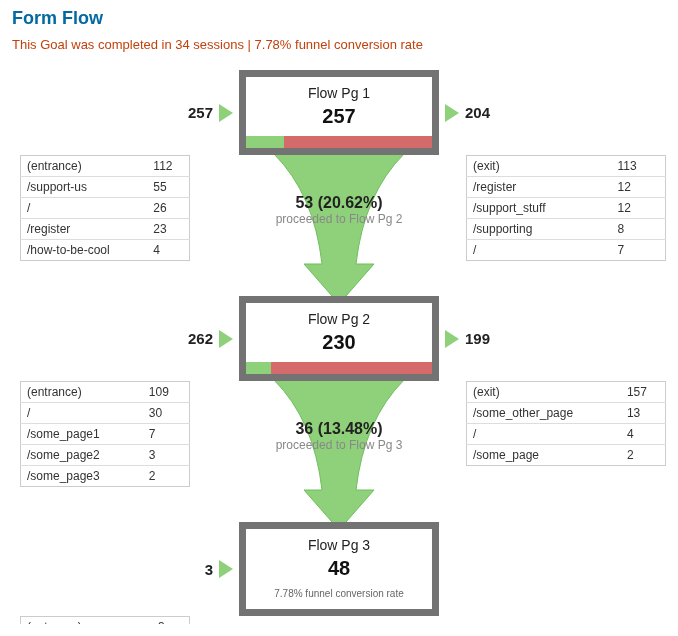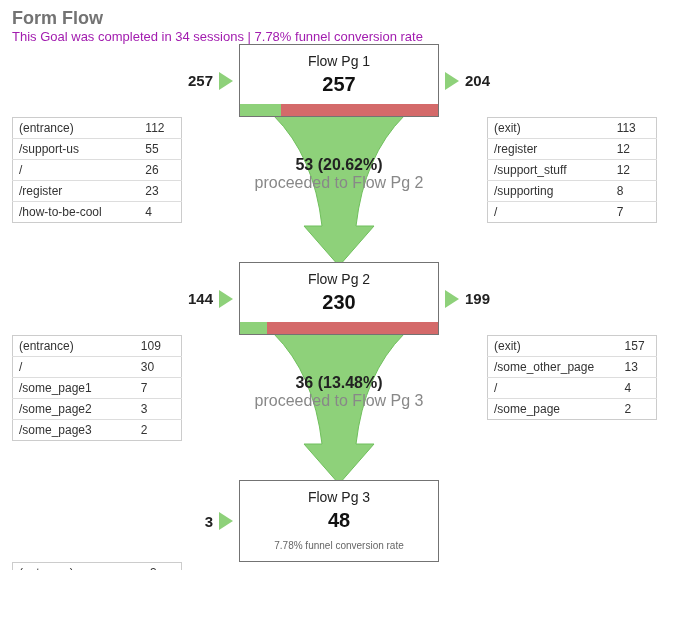--- a/index.html
+++ b/index.html
@@ -1,41 +1,41 @@
 <!DOCTYPE html>
 <html><head>
 <meta charset="utf-8">
 <style>
   * { box-sizing: border-box; margin: 0; padding: 0; }
   body { font-family: Arial, Helvetica, sans-serif; font-size: 13px; color: #333; background: #fff; width: 678px; padding: 8px 12px; }
-  h2.title { font-size: 18px; font-weight: bold; color: #737373; }
-  .subtitle { font-size: 13px; color: #a21caf; }
+  h2.title { font-size: 18px; font-weight: bold; margin-bottom: 8px; color: #0369a1; }
+  .subtitle { font-size: 13px; color: #c2410c; margin-bottom: 18px; }
   .diagram { position: relative; width: 100%; }
   .step-row { display: flex; align-items: center; justify-content: center; position: relative; }
   .in-count, .out-count { font-size: 15px; font-weight: bold; color: #222; display: flex; align-items: center; }
   .tri { width: 0; height: 0; border-top: 9px solid transparent; border-bottom: 9px solid transparent; }
   .tri-right { border-left: 14px solid #8ed17a; margin: 0 6px; }
-  .step-box { border: 1px solid #737373; width: 200px; text-align: center; padding: 8px 0 0 0; background: #fff; }
+  .step-box { border: 7px solid #737373; width: 200px; text-align: center; padding: 8px 0 0 0; background: #fff; }
   .step-name { font-size: 14px; color: #222; }
   .step-val { font-size: 20px; font-weight: bold; margin: 4px 0 8px 0; color: #111; }
   .step-sub { font-size: 10px; color: #666; margin: 0 0 10px 0; }
   .bar { display: flex; height: 12px; width: 100%; }
   .bar-green { background: #8ed17a; }
   .bar-red { background: #d46a6a; }
   .funnel-wrap { display: flex; flex-direction: column; align-items: center; margin-top: -1px; }
   .funnel-svg { display: block; }
   .funnel-txt { text-align: center; margin-top: -110px; margin-bottom: 70px; position: relative; z-index: 2; }
   .funnel-main { font-size: 16px; font-weight: bold; color: #222; }
-  .funnel-sub { font-size: 16px; color: #888; }
+  .funnel-sub { font-size: 12px; color: #888; }
   .side-table { border: 1px solid #ccc; border-collapse: collapse; font-size: 12px; background: #fff; }
   .side-table td { border-bottom: 1px solid #ddd; padding: 3px 6px; }
   .side-table td:last-child { }
   .side-table tr:last-child td { border-bottom: none; }
-  .side-left { position: absolute; left: 0; width: 170px; }
-  .side-right { position: absolute; right: 9px; width: 170px; }
+  .side-left { position: absolute; left: 8px; width: 170px; }
+  .side-right { position: absolute; right: 0; width: 200px; }
   .tbl1-l { top: 0px; }
   .tbl1-r { top: 0px; }
   .tbl2-l { top: 0px; }
   .tbl2-r { top: 0px; }
   .tbl3-l { top: 0px; }
   .section { position: relative; margin-bottom: 0; }
   .tables-anchor { position: relative; height: 0; }
   .arrow-down { display:block; }
 </style>
 </head>
@@ -122,21 +122,21 @@
       <div class="funnel-txt">
         <div class="funnel-main">53 (20.62%)</div>
         <div class="funnel-sub">proceeded to Flow Pg 2</div>
       </div>
     </div>
   </div>
 
   <div class="section">
     <div class="step-row">
       <div class="in-count">
-        <span>144</span>
+        <span>262</span>
         <span class="tri tri-right"></span>
       </div>
       <div class="step-box">
         <div class="step-name">Flow Pg 2</div>
         <div class="step-val">230</div>
         <div class="bar">
           <div class="bar-green" style="width:13.48%"></div>
           <div class="bar-red" style="width:86.52%"></div>
         </div>
       </div>

